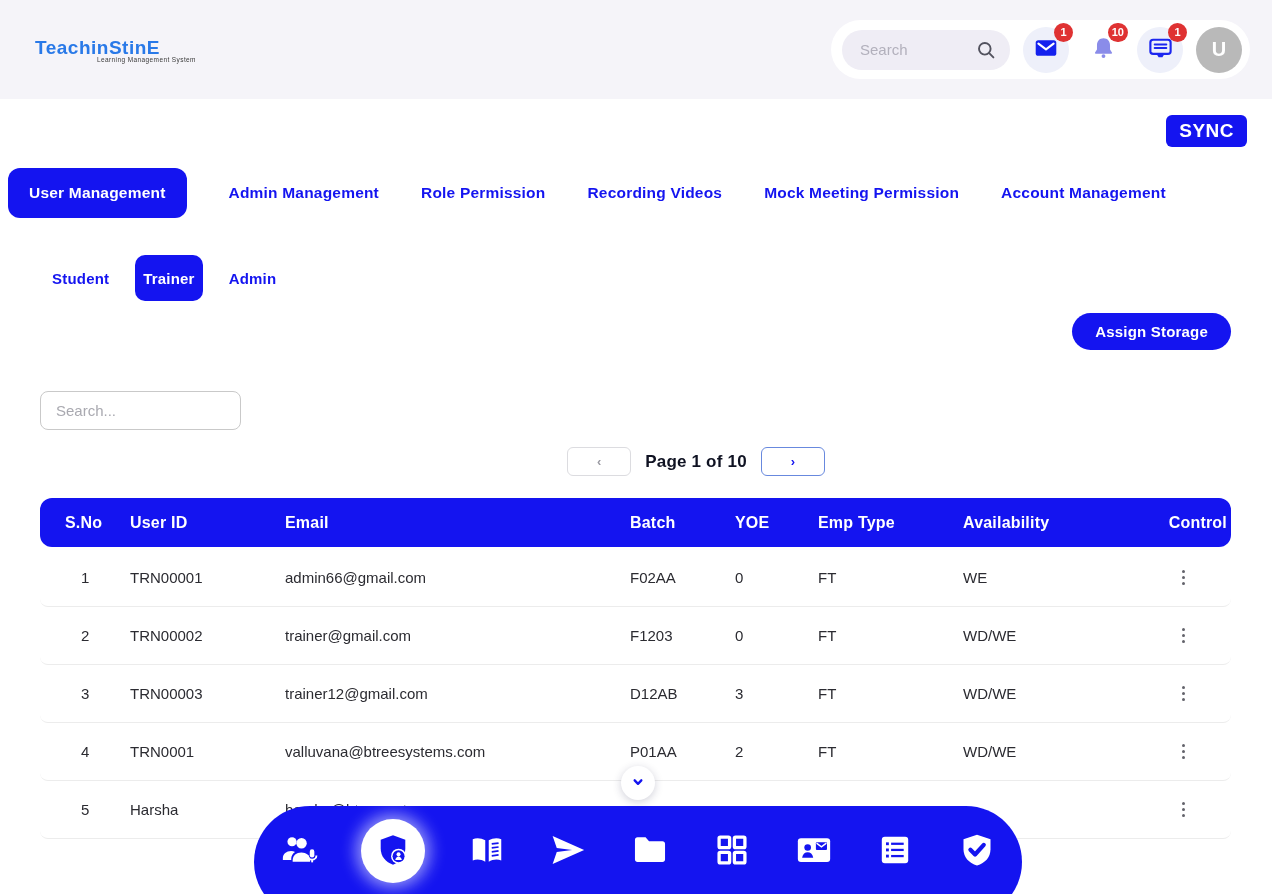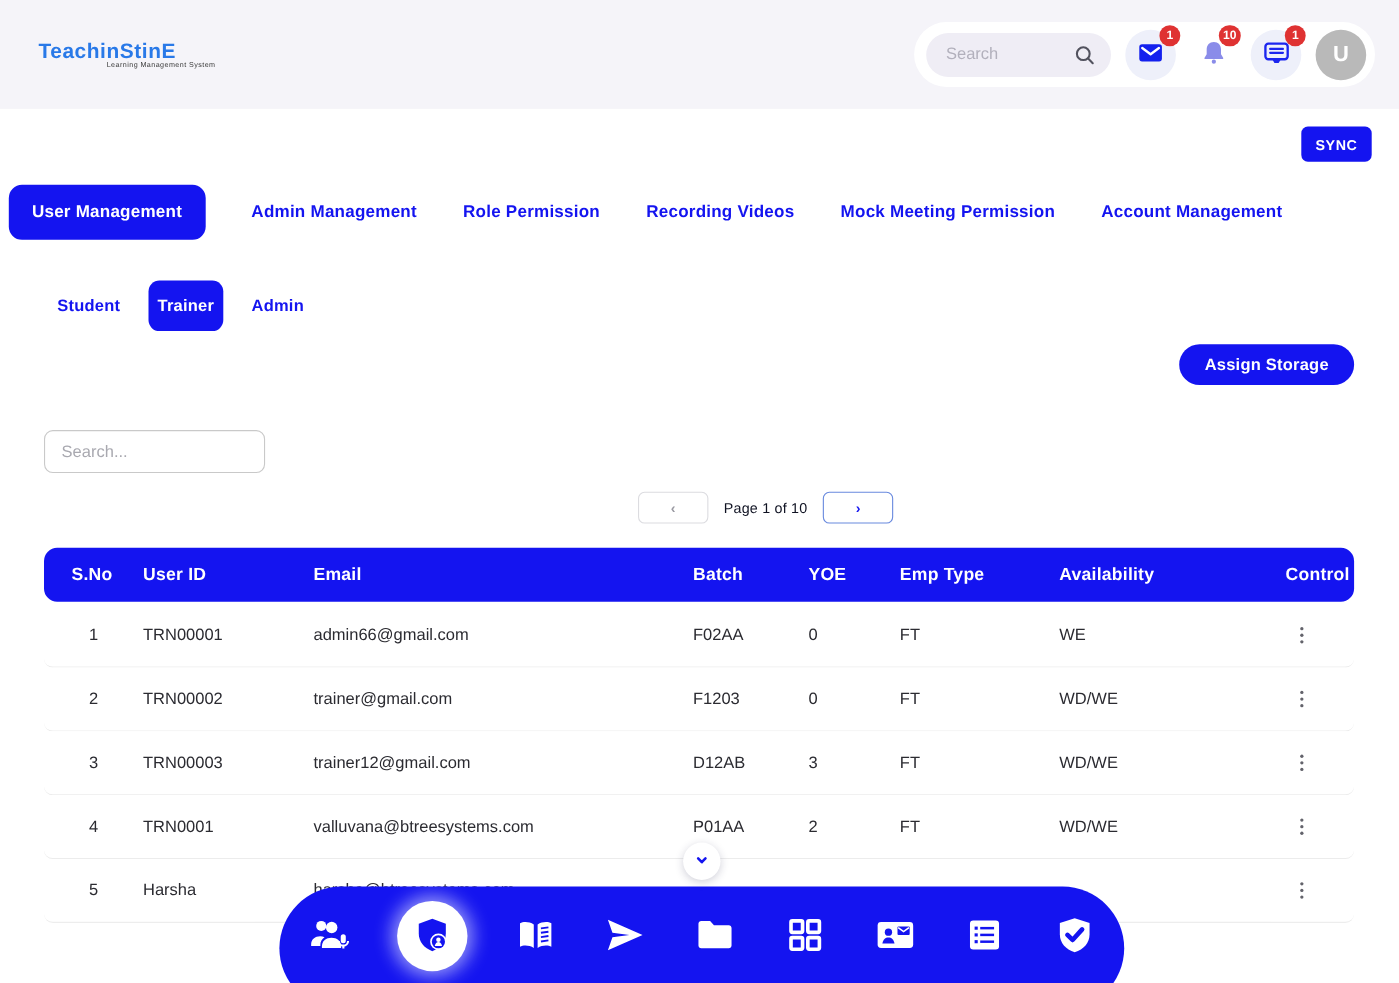--- a/index.html
+++ b/index.html
@@ -25,21 +25,21 @@
           justify-content:center; cursor:pointer; border:none; background:#eef0fa; }
   .hbtn.flat { background:transparent; width:42px; }
   .badge { position:absolute; top:-4px; right:-4px; min-width:19px; height:19px; padding:0 4px;
            background:#df3232; border-radius:10px; color:#fff; font-size:11px; font-weight:700;
            display:flex; align-items:center; justify-content:center; }
   .avatar { width:46px; height:46px; border-radius:50%; background:#b9b9b9; color:#fff;
             font-size:20px; font-weight:600; display:flex; align-items:center; justify-content:center; cursor:pointer; }
 
   
   .sync-btn { position:absolute; top:115px; right:25px; height:32px; padding:0 13px; background:#1414f0;
-              color:#fff; border:none; border-radius:6px; font-size:13px; font-weight:700;
+              color:#fff; border:none; border-radius:6px; font-size:19px; font-weight:700;
               letter-spacing:.5px; cursor:pointer; font-family:"Liberation Sans", sans-serif; }
   .nav-tabs { position:absolute; top:168px; left:8px; display:flex; align-items:center; gap:42px; height:50px; }
   .nav-tab { font-size:15.5px; font-weight:700; color:#1414f0; cursor:pointer; letter-spacing:.2px;
              background:transparent; border:none; font-family:"Liberation Sans", sans-serif; }
   .nav-tab.active { background:#1414f0; color:#fff; height:50px; padding:0 21px; border-radius:12px;
                     display:flex; align-items:center; }
   .sub-tabs { position:absolute; top:255px; left:52px; display:flex; align-items:center; gap:26px; height:46px; }
   .sub-tab { font-size:15px; font-weight:700; color:#1414f0; cursor:pointer; letter-spacing:.2px;
              background:transparent; border:none; font-family:"Liberation Sans", sans-serif; }
   .sub-tab.active { background:#1414f0; color:#fff; height:46px; padding:0 8px; border-radius:10px;
@@ -52,21 +52,21 @@
                   color:#55555f; outline:none; font-family:"Liberation Sans", sans-serif; }
   .table-search::placeholder { color:#a9a9b0; }
 
   
   .pagination { position:absolute; top:447px; left:0; width:1272px; display:flex; align-items:center;
                 justify-content:center; gap:14px; transform:translateX(60px); }
   .page-btn { width:64px; height:29px; border-radius:6px; background:#fff; font-size:13px; cursor:pointer;
               display:flex; align-items:center; justify-content:center; font-weight:700; }
   .page-btn.prev { border:1px solid #dcdce0; color:#9a9aa2; }
   .page-btn.next { border:1px solid #6889de; color:#1414f0; }
-  .page-label { font-size:13px; font-weight:400; color:#0f1222; letter-spacing:.2px; }
+  .page-label { font-size:17px; font-weight:700; color:#0f1222; letter-spacing:.2px; }
 
   
   .table { position:absolute; top:498px; left:40px; width:1191px; }
   .thead { display:grid; grid-template-columns:65px 155px 345px 105px 83px 145px 177px 1fr;
            background:#1414f0; color:#fff; height:49px; align-items:center; border-radius:12px;
            padding-left:25px; font-size:16px; font-weight:700; letter-spacing:.2px; margin-bottom:2px; }
   .thead .th-control { text-align:right; padding-right:4px; }
   .trow { display:grid; grid-template-columns:65px 155px 345px 105px 83px 145px 177px 1fr;
           height:58px; align-items:center; background:#fff; border-bottom:1px solid #ececec;
           border-radius:8px; padding-left:25px; font-size:15px; color:#2b2b31; }

